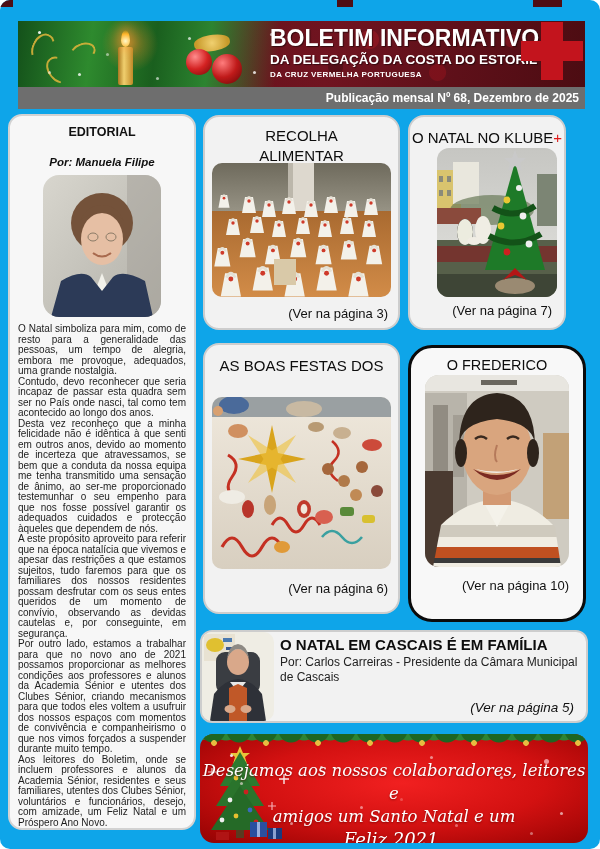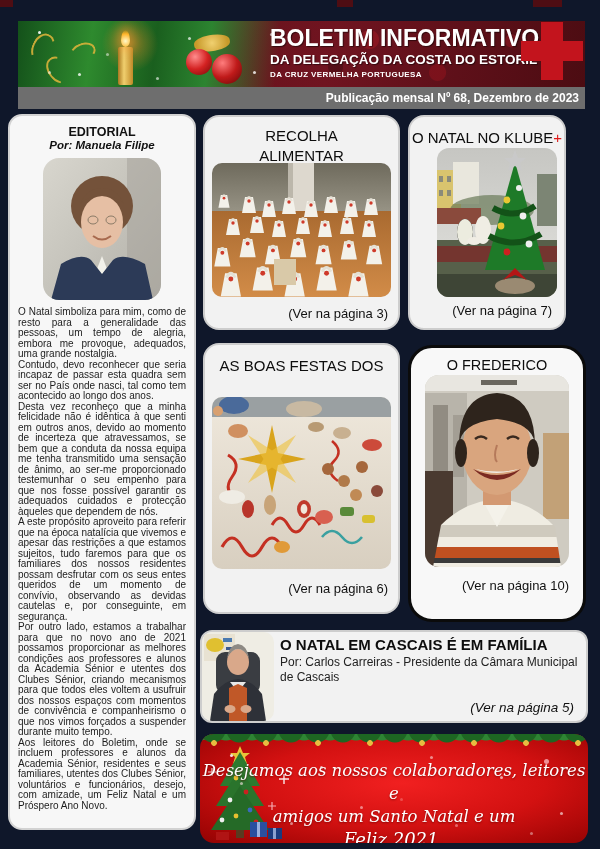--- a/index.html
+++ b/index.html
@@ -1,17 +1,17 @@
 <!DOCTYPE html>
 <html lang="pt"><head>
 <meta charset="utf-8">
 <style>
   html,body { margin:0; padding:0; background:#fff; }
-  .page { position:relative; width:600px; height:849px; background:#0f172a;
-          font-family:"Liberation Sans",sans-serif; overflow:hidden; }
+  .page { position:relative; width:600px; height:849px; background:#0ea5e9;
+          font-family:"Liberation Sans",sans-serif; overflow:hidden;border-radius:10px; }
 
   
   .edge-mark { position:absolute; top:0; height:7px; background:#4e0d13; }
   .edge-mark.m1 { left:0; width:13px; }
   .edge-mark.m2 { left:337px; width:16px; }
   .edge-mark.m3 { left:533px; width:29px; }
 
   
   .header-banner { position:absolute; left:18px; top:21px; width:567px; height:66px;
     background:linear-gradient(100deg,#5a0f16 0%,#701420 55%,#4c0c12 100%); }
@@ -60,21 +60,21 @@
   .red-cross .h { position:absolute; left:0; top:19px; width:62px; height:20px; background:#c3141d; }
 
   .issue-bar { position:absolute; left:18px; top:87px; width:567px; height:22px; background:#6e6e6e;
     color:#fff; font-weight:bold; font-size:12px; line-height:22px; text-align:right;
     padding-right:6px; box-sizing:border-box; }
 
   
   .editorial { position:absolute; left:8px; top:114px; width:188px; height:716px; box-sizing:border-box;
     background:#f7f7f7; border:2px solid #d2d2d2; border-radius:14px; padding:6px 6px; overflow:hidden; }
   .ed-title { text-align:center; font-weight:bold; font-size:12.5px; color:#111; margin-top:3px; }
-  .ed-byline { text-align:center; font-weight:bold; font-style:italic; font-size:11.5px; color:#111; margin-top:0; }
+  .ed-byline { text-align:center; font-weight:bold; font-style:italic; font-size:11.5px; color:#111; margin-top:17px; }
   .ed-photo { width:118px; height:142px; margin:7px auto 7px; border-radius:16px; overflow:hidden; }
   .ed-body { font-size:10px; line-height:10.5px; text-align:justify; color:#1c1c1c; padding:0 2px; }
   .ed-body p { margin:0; }
 
   
   .card { position:absolute; background:#f2f2f2; border:2px solid #cdcdcd; border-radius:16px; box-sizing:border-box; }
   .card-title { text-align:center; font-weight:normal; font-size:15px; color:#0d0d0d; line-height:1.32; }
   .photo { position:absolute; overflow:hidden; border-radius:10px; }
   .photo svg { display:block; }
   .card-caption { position:absolute; font-size:13px; color:#111; }
@@ -161,21 +161,21 @@
       <div class="banner-subtitle">DA DELEGAÇÃO DA COSTA DO ESTORIL</div>
       <div class="banner-org">DA CRUZ VERMELHA PORTUGUESA</div>
     </div>
     <div class="red-cross">
       <div class="v"></div>
       <div class="h"></div>
     </div>
   </div>
 
   <div class="issue-bar">
-    <span>Publicação mensal Nº 68, Dezembro de 2023</span>
+    <span>Publicação mensal Nº 68, Dezembro de 2025</span>
   </div>
 
   <aside class="editorial">
     <div class="ed-title">EDITORIAL</div>
     <div class="ed-byline">Por: Manuela Filipe</div>
     <div class="ed-photo">
       <svg width="118" height="142" viewBox="0 0 118 142" xmlns="http://www.w3.org/2000/svg">
         <defs>
           <linearGradient id="edbg" x1="0" y1="0" x2="1" y2="1">
             <stop offset="0" stop-color="#d8d6ce"></stop>

